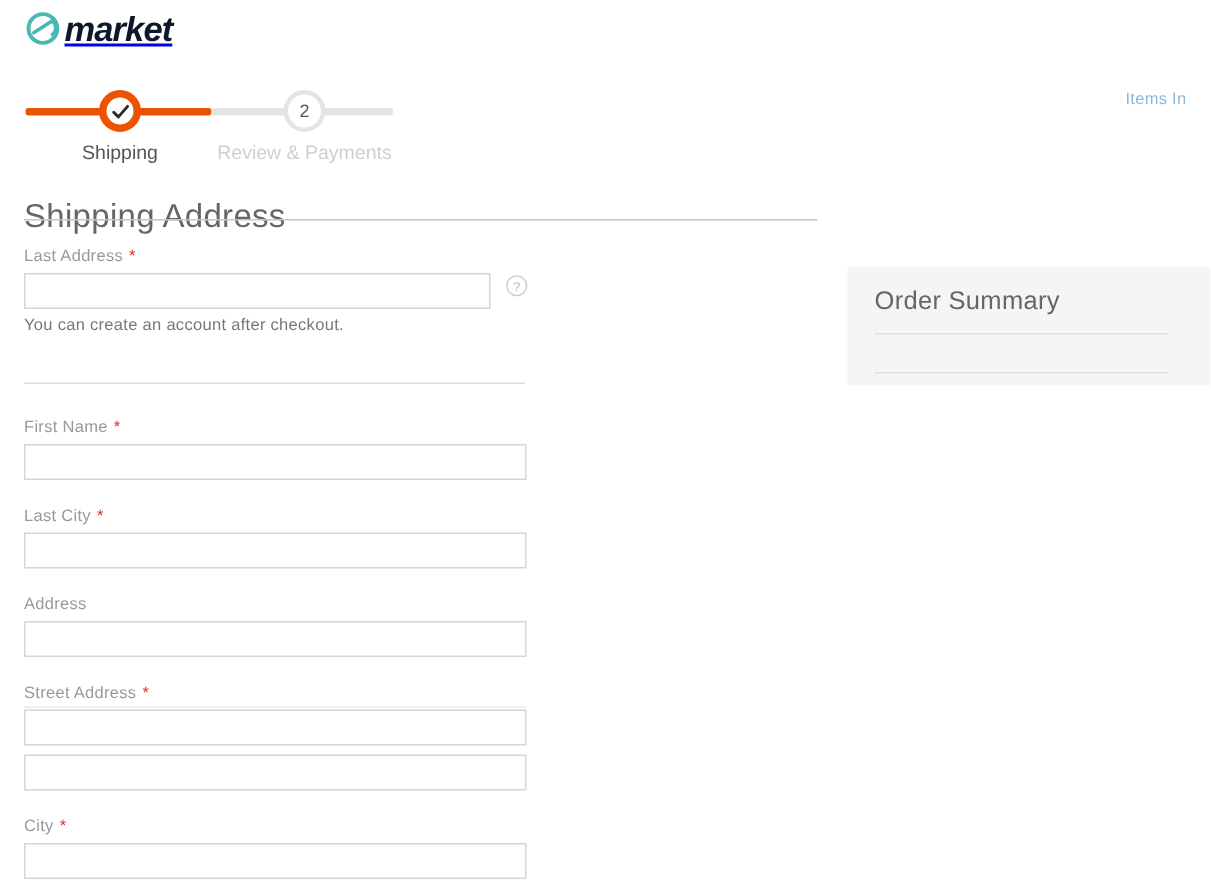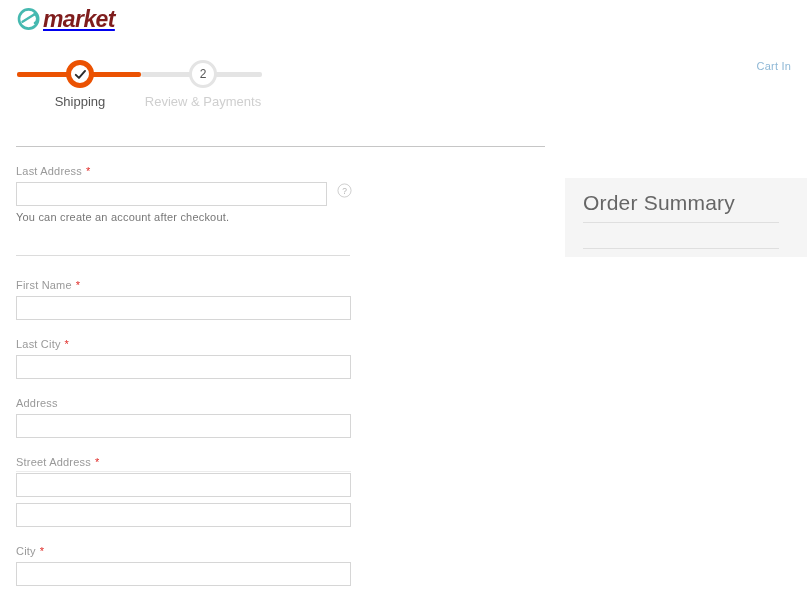--- a/index.html
+++ b/index.html
@@ -17,21 +17,21 @@
   }
 
   
   .logo {
     position: absolute; left: 16px; top: 6px;
     display: flex; align-items: center; gap: 1px;
   }
   .logo-mark { display: block; }
   .logo-text {
     font-size: 23px; font-weight: bold; font-style: italic;
-    color: #7f1d1d; letter-spacing: -0.6px; line-height: 1;
+    color: #0f172a; letter-spacing: -0.6px; line-height: 1;
   }
 
   
   .signin {
     position: absolute; right: 16px; top: 60px;
     font-size: 11px; color: #8fb8d6; text-decoration: none;
     letter-spacing: .2px;
   }
 
   
@@ -115,21 +115,21 @@
     <span>
       <svg class="logo-mark" width="26" height="26" viewBox="0 0 26 26">
         <circle cx="12.6" cy="13" r="9.6" fill="none" stroke="#46b9b0" stroke-width="2.6"></circle>
         <path d="M6.5 15.8 L18.2 8.4" stroke="#46b9b0" stroke-width="2.4" stroke-linecap="round"></path>
         <path d="M18.6 8.0 a5.4 5.4 0 0 1 0.3 9.0" fill="none" stroke="#46b9b0" stroke-width="2.4" stroke-linecap="round"></path>
       </svg>
     </span>
     <span class="logo-text">market</span>
   </a>
 
-  <a class="signin" href="#">Cart In</a>
+  <a class="signin" href="#">Items In</a>
 
   <div class="progress">
     <div class="pg-line done"></div>
     <div class="pg-line todo"></div>
 
     <div class="pg-node active">
       <span>
         <svg class="pg-check" viewBox="0 0 16 16">
           <path d="M2.2 8.4 L6.1 12.2 L13.6 3.6" fill="none" stroke="#2b2b2b" stroke-width="2.4" stroke-linecap="round" stroke-linejoin="round"></path>
         </svg>
@@ -137,20 +137,21 @@
     </div>
 
     <div class="pg-node inactive">
       <span>2</span>
     </div>
 
     <div class="pg-label active">Shipping</div>
     <div class="pg-label inactive">Review &amp; Payments</div>
   </div>
 
+  <h1 class="sec-title">Shipping Address</h1>
   <div class="sec-rule"></div>
 
   <div class="field" style="top:165px;">
     <label class="f-label">
       <span>Last Address</span><span class="req">*</span>
     </label>
     <input class="f-input wide" type="text" value="" placeholder="" style="">
   </div>
   <span class="tip-icon">
     <svg width="15" height="15" viewBox="0 0 16 16">
@@ -192,18 +193,18 @@
   </div>
 
   <div class="field" style="top:545px;">
     <label class="f-label">
       <span>City</span><span class="req">*</span>
     </label>
     <input class="f-input" type="text" value="" placeholder="" style="">
   </div>
 
   <aside style="position:absolute;left:565px;top:178px;width:242px;height:79px;background:#f5f5f5;">
-    <h2 style="margin:0;position:absolute;left:18px;top:13px;font-size:21px;color:#666666;font-weight:normal;letter-spacing:.2px;">Order Summary</h2>
+    <h2 style="margin:0;position:absolute;left:18px;top:13px;font-size:17px;color:#666666;font-weight:normal;letter-spacing:.2px;">Order Summary</h2>
     <div style="position:absolute;left:18px;top:44px;width:196px;height:1px;background:#dfdfdf;"></div>
     <div style="position:absolute;left:18px;top:70px;width:196px;height:1px;background:#dfdfdf;"></div>
   </aside>
 
 </div>
 
 </body></html>

